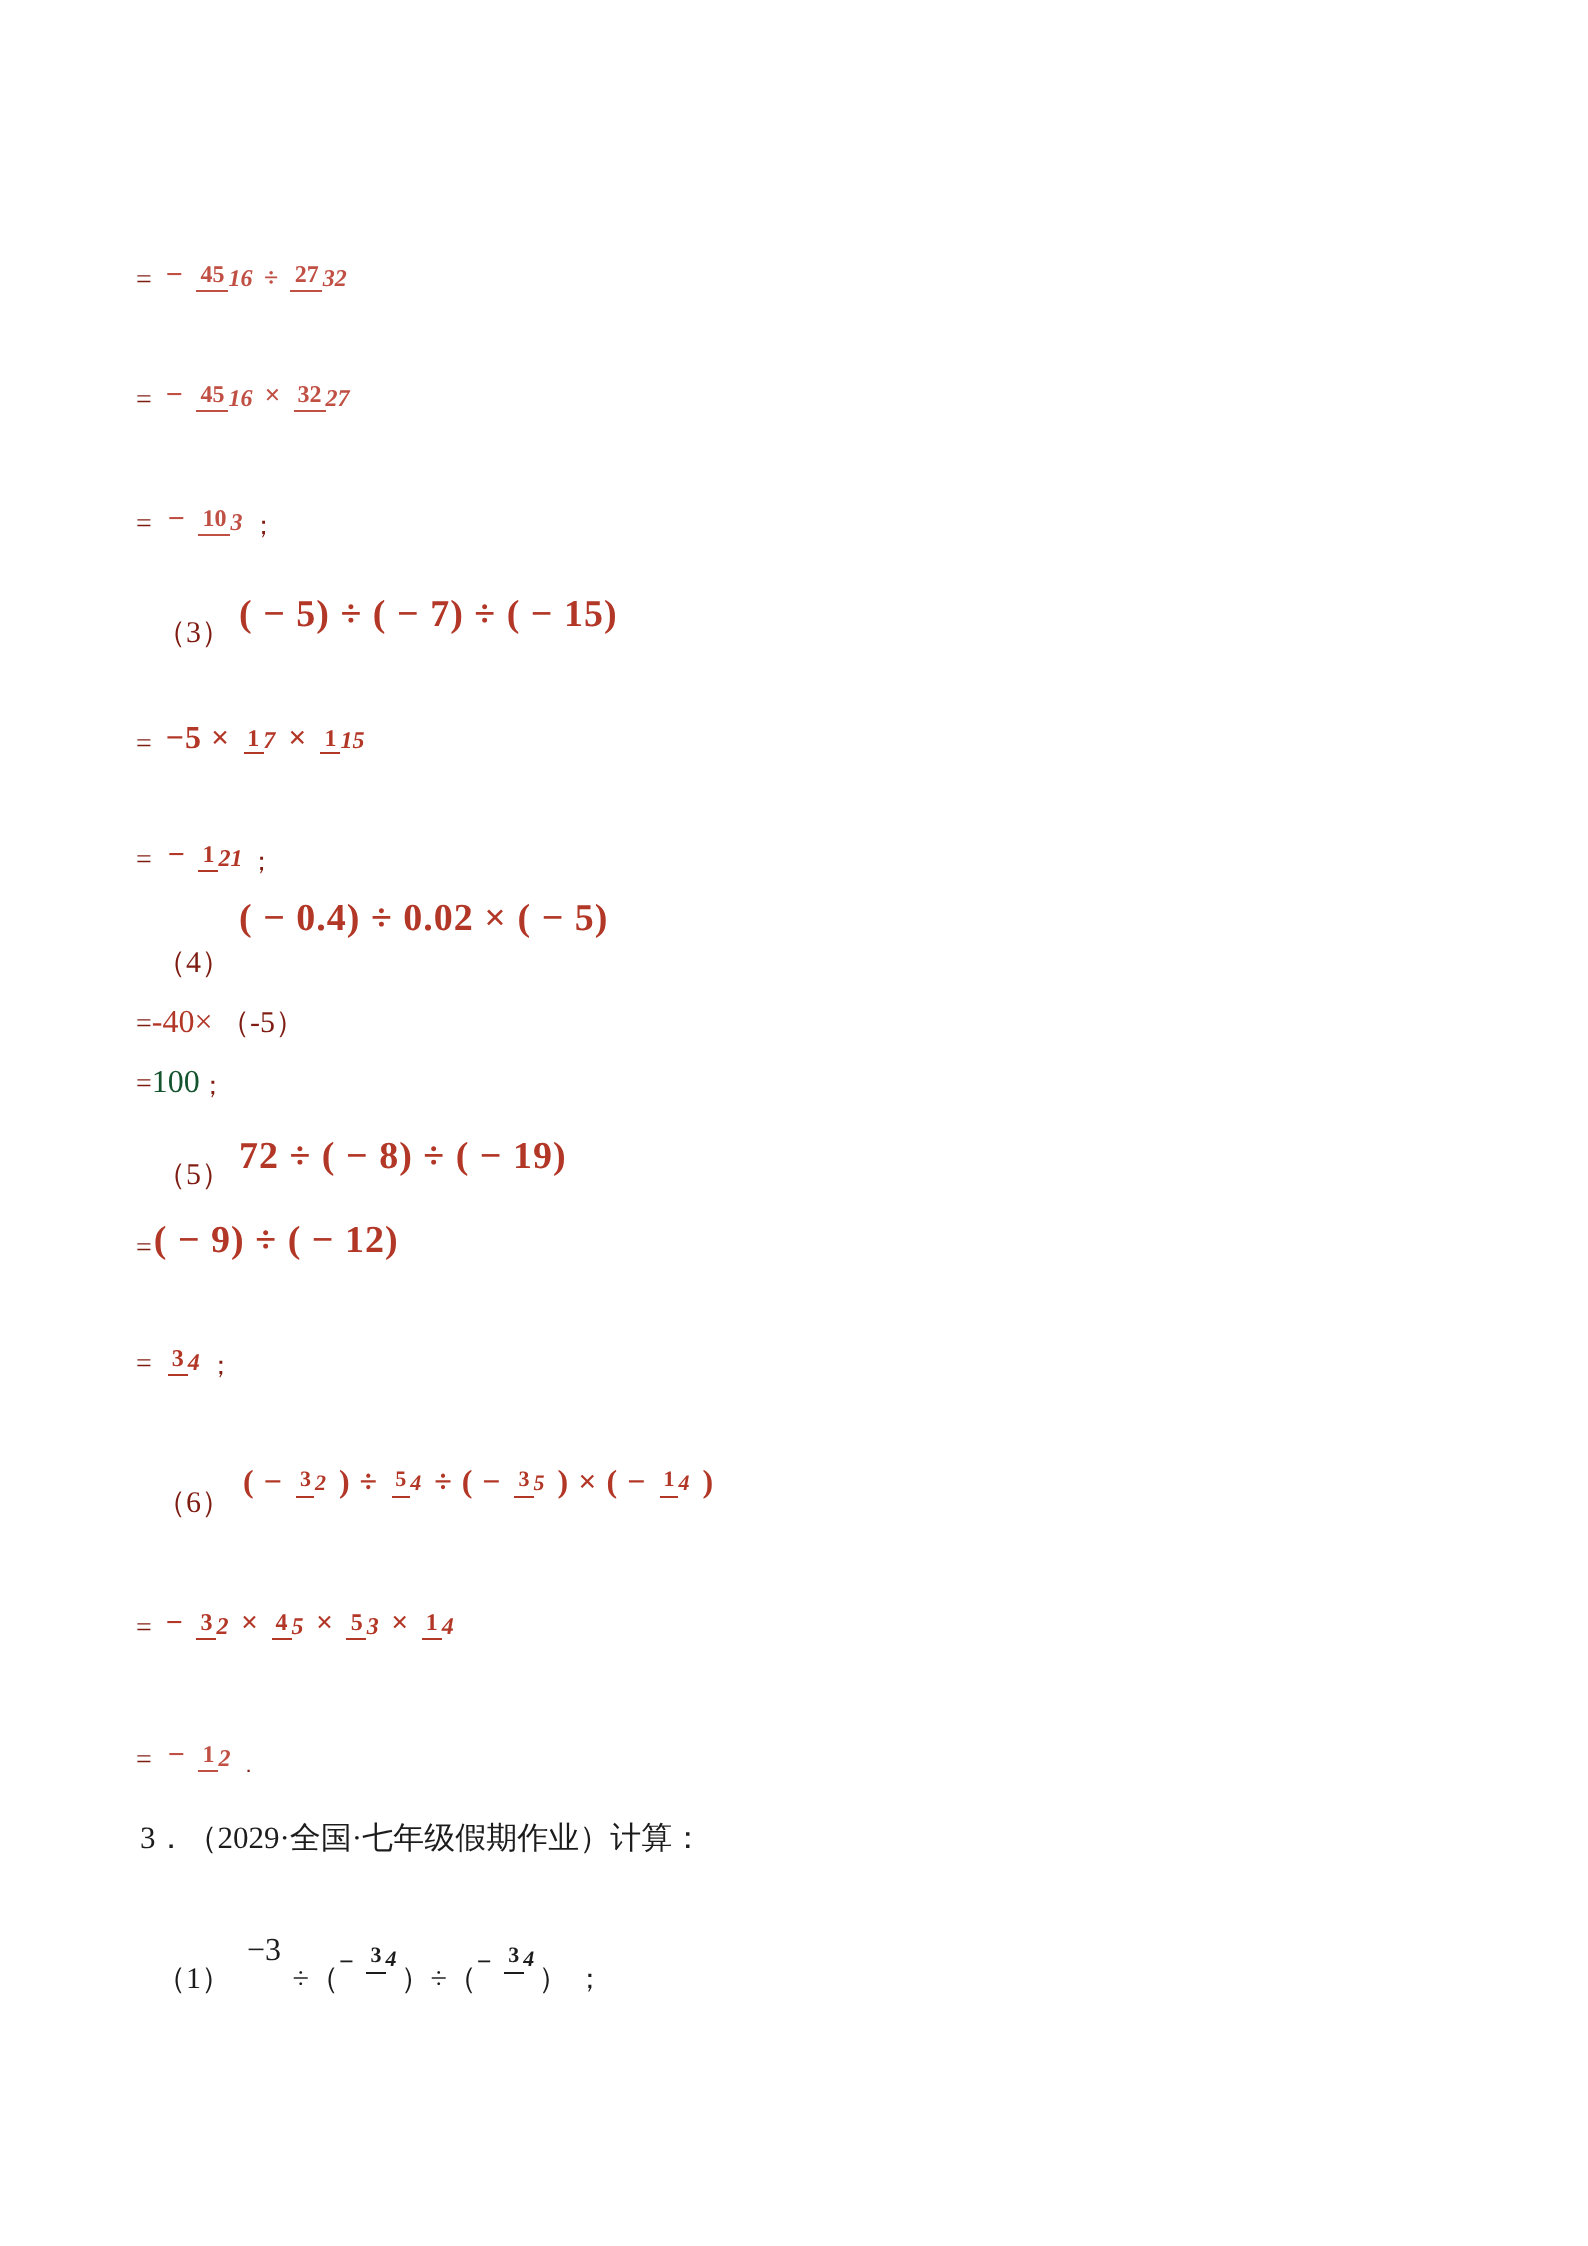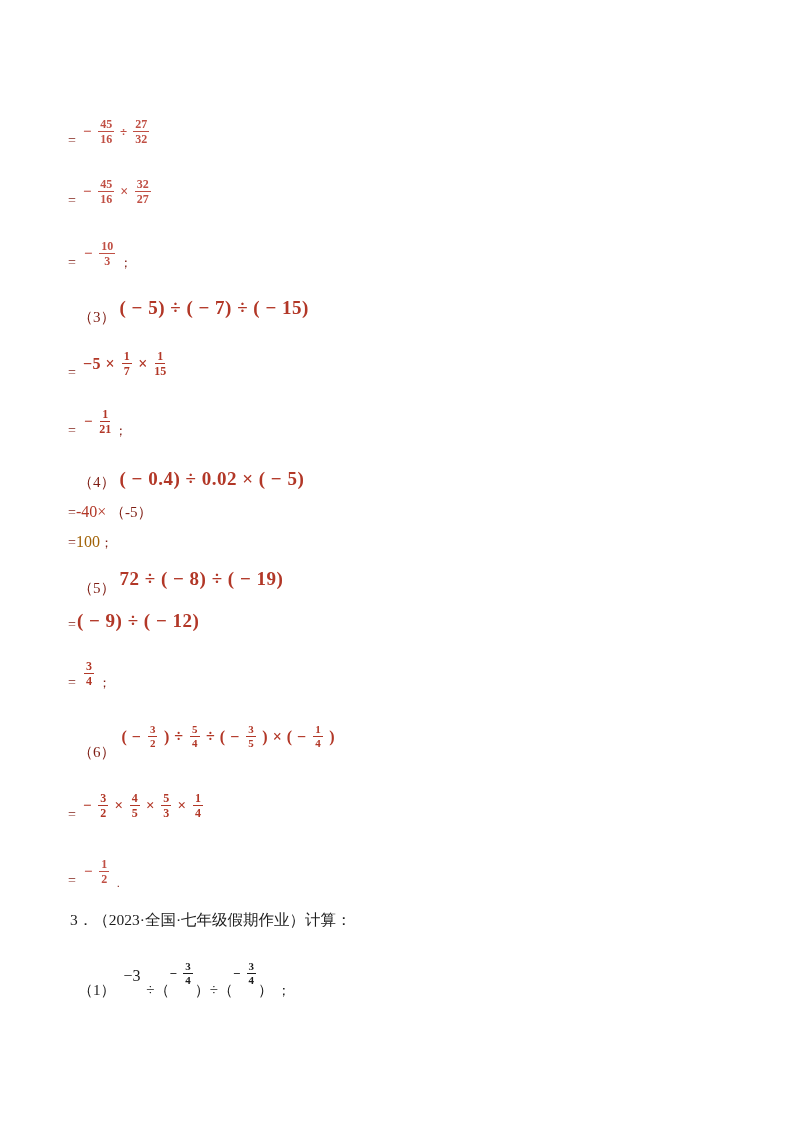--- a/index.html
+++ b/index.html
@@ -23,53 +23,54 @@
     font-family:"Liberation Serif", serif;
   }
   .eq{
     display:inline-flex;
     align-items:center;
     font-family:"Liberation Serif", serif;
   }
   .tok{white-space:pre; letter-spacing:0.5px;}
   .frac{
     display:inline-flex;
-    flex-direction:column;
+    flex-direction:row;
     align-items:center;
     line-height:1.05;
     margin:0 2px;
     font-weight:bold;
   }
   .frac .num{
     display:block;
     border-bottom:1.4px solid currentColor;
     padding:0 2px 1px 2px;
   }
   .frac .den{
     display:block;
     padding-top:1px;
+    font-style:italic;
   }
   .eq .tok{font-weight:bold;}
 </style>
 </head>
 <body>
 
 <div class="page">
   <div id="content">
       <div class="line" style="left: 68px; bottom: 974px;"><span class="sym" style="font-size: 14px; color: rgb(126, 28, 18);">=</span><span class="eq" style="font-size: 15px; color: rgb(192, 79, 68); margin-bottom: 3px; margin-left: 7px;"><span class="tok">− </span><span class="frac" style="font-size: 12px;"><span class="num">45</span><span class="den">16</span></span><span class="tok" style="font-size: 13px;"> ÷ </span><span class="frac" style="font-size: 12px;"><span class="num">27</span><span class="den">32</span></span></span></div>
       <div class="line" style="left: 68px; bottom: 914px;"><span class="sym" style="font-size: 14px; color: rgb(126, 28, 18);">=</span><span class="eq" style="font-size: 15px; color: rgb(192, 79, 68); margin-bottom: 3px; margin-left: 7px;"><span class="tok">− </span><span class="frac" style="font-size: 12px;"><span class="num">45</span><span class="den">16</span></span><span class="tok" style="font-size: 14px;"> × </span><span class="frac" style="font-size: 12px;"><span class="num">32</span><span class="den">27</span></span></span></div>
       <div class="line" style="left: 68px; bottom: 852px;"><span class="sym" style="font-size: 14px; color: rgb(126, 28, 18);">=</span><span class="eq" style="font-size: 15px; color: rgb(192, 79, 68); margin-bottom: 3px; margin-left: 8px;"><span class="tok">− </span><span class="frac" style="font-size: 12px;"><span class="num">10</span><span class="den">3</span></span></span><span class="sym" style="font-size: 13px; color: rgb(126, 28, 18); margin-left: 2px;">；</span></div>
       <div class="line" style="left: 78px; bottom: 797px;"><span class="sym" style="font-size: 15px; color: rgb(126, 28, 18);">（3）</span><span class="eq" style="font-size: 19px; color: rgb(178, 55, 39); margin-bottom: 9px; margin-left: 4px;"><span class="tok">( − 5) ÷ ( − 7) ÷ ( − 15)</span></span></div>
       <div class="line" style="left: 68px; bottom: 742px;"><span class="sym" style="font-size: 14px; color: rgb(126, 28, 18);">=</span><span class="eq" style="font-size: 16px; color: rgb(178, 55, 39); margin-bottom: 3px; margin-left: 7px;"><span class="tok">−5 × </span><span class="frac" style="font-size: 12px;"><span class="num">1</span><span class="den">7</span></span><span class="tok"> × </span><span class="frac" style="font-size: 12px;"><span class="num">1</span><span class="den">15</span></span></span></div>
       <div class="line" style="left: 68px; bottom: 684px;"><span class="sym" style="font-size: 14px; color: rgb(126, 28, 18);">=</span><span class="eq" style="font-size: 15px; color: rgb(178, 55, 39); margin-bottom: 3px; margin-left: 8px;"><span class="tok">− </span><span class="frac" style="font-size: 12px;"><span class="num">1</span><span class="den">21</span></span></span><span class="sym" style="font-size: 13px; color: rgb(126, 28, 18); margin-left: 1px;">；</span></div>
-      <div class="line" style="left: 78px; bottom: 632px;"><span class="sym" style="font-size: 15px; color: rgb(126, 28, 18);">（4）</span><span class="eq" style="font-size: 19px; color: rgb(178, 55, 39); margin-bottom: 3px; margin-left: 4px;"><span class="tok">( − 0.4) ÷ 0.02 × ( − 5)</span></span></div>
+      <div class="line" style="left: 78px; bottom: 632px;"><span class="sym" style="font-size: 15px; color: rgb(126, 28, 18);">（4）</span><span class="eq" style="font-size: 19px; color: rgb(178, 55, 39); margin-bottom: 22px; margin-left: 4px;"><span class="tok">( − 0.4) ÷ 0.02 × ( − 5)</span></span></div>
       <div class="line" style="left: 68px; bottom: 602px;"><span class="sym" style="font-size: 14px; color: rgb(126, 28, 18);">=</span><span class="sym" style="font-size: 16px; color: rgb(178, 55, 39);">-40×</span><span class="sym" style="font-size: 15px; color: rgb(126, 28, 18);"> （-5）</span></div>
-      <div class="line" style="left: 68px; bottom: 572px;"><span class="sym" style="font-size: 14px; color: rgb(126, 28, 18);">=</span><span class="sym" style="font-size: 16px; color: #a16207;">100</span><span class="sym" style="font-size: 13px; color: rgb(126, 28, 18);">；</span></div>
+      <div class="line" style="left: 68px; bottom: 572px;"><span class="sym" style="font-size: 14px; color: rgb(126, 28, 18);">=</span><span class="sym" style="font-size: 16px; color: #14532d;">100</span><span class="sym" style="font-size: 13px; color: rgb(126, 28, 18);">；</span></div>
       <div class="line" style="left: 78px; bottom: 526px;"><span class="sym" style="font-size: 15px; color: rgb(126, 28, 18);">（5）</span><span class="eq" style="font-size: 19px; color: rgb(178, 55, 39); margin-bottom: 9px; margin-left: 4px;"><span class="tok">72 ÷ ( − 8) ÷ ( − 19)</span></span></div>
       <div class="line" style="left: 68px; bottom: 490px;"><span class="sym" style="font-size: 14px; color: rgb(126, 28, 18);">=</span><span class="eq" style="font-size: 19px; color: rgb(178, 55, 39); margin-bottom: 3px; margin-left: 1px;"><span class="tok">( − 9) ÷ ( − 12)</span></span></div>
       <div class="line" style="left: 68px; bottom: 432px;"><span class="sym" style="font-size: 14px; color: rgb(126, 28, 18);">=</span><span class="eq" style="font-size: 15px; color: rgb(178, 55, 39); margin-bottom: 3px; margin-left: 6px;"><span class="frac" style="font-size: 12px;"><span class="num">3</span><span class="den">4</span></span></span><span class="sym" style="font-size: 13px; color: rgb(126, 28, 18); margin-left: 2px;">；</span></div>
       <div class="line" style="left: 78px; bottom: 362px;"><span class="sym" style="font-size: 15px; color: rgb(126, 28, 18);">（6）</span><span class="eq" style="font-size: 16px; color: rgb(178, 55, 39); margin-bottom: 11px; margin-left: 6px;"><span class="tok">( − </span><span class="frac" style="font-size: 11px;"><span class="num">3</span><span class="den">2</span></span><span class="tok"> ) ÷ </span><span class="frac" style="font-size: 11px;"><span class="num">5</span><span class="den">4</span></span><span class="tok"> ÷ ( − </span><span class="frac" style="font-size: 11px;"><span class="num">3</span><span class="den">5</span></span><span class="tok"> ) × ( − </span><span class="frac" style="font-size: 11px;"><span class="num">1</span><span class="den">4</span></span><span class="tok"> )</span></span></div>
       <div class="line" style="left: 68px; bottom: 300px;"><span class="sym" style="font-size: 14px; color: rgb(126, 28, 18);">=</span><span class="eq" style="font-size: 15px; color: rgb(178, 55, 39); margin-bottom: 3px; margin-left: 7px;"><span class="tok">− </span><span class="frac" style="font-size: 12px;"><span class="num">3</span><span class="den">2</span></span><span class="tok"> × </span><span class="frac" style="font-size: 12px;"><span class="num">4</span><span class="den">5</span></span><span class="tok"> × </span><span class="frac" style="font-size: 12px;"><span class="num">5</span><span class="den">3</span></span><span class="tok"> × </span><span class="frac" style="font-size: 12px;"><span class="num">1</span><span class="den">4</span></span></span></div>
       <div class="line" style="left: 68px; bottom: 234px;"><span class="sym" style="font-size: 14px; color: rgb(126, 28, 18);">=</span><span class="eq" style="font-size: 15px; color: rgb(192, 79, 68); margin-bottom: 3px; margin-left: 8px;"><span class="tok">− </span><span class="frac" style="font-size: 12px;"><span class="num">1</span><span class="den">2</span></span></span><span class="sym" style="font-size: 10px; color: rgb(126, 28, 18); margin-left: 2px;">．</span></div>
-      <div class="line" style="left: 70px; bottom: 194px;"><span class="sym" style="font-size: 15.5px; color: rgb(28, 28, 28);">3．（2023·全国·七年级假期作业）计算：</span></div>
+      <div class="line" style="left: 70px; bottom: 194px;"><span class="sym" style="font-size: 15.5px; color: rgb(28, 28, 28);">3．（2029·全国·七年级假期作业）计算：</span></div>
       <div class="line" style="left: 78px; bottom: 124px;"><span class="sym" style="font-size: 15px; color: rgb(28, 28, 28);">（1）</span><span class="sym" style="font-size: 16px; color: rgb(28, 28, 28); margin-bottom: 14px; margin-left: 8px;">−3</span><span class="sym" style="font-size: 15px; color: rgb(28, 28, 28); margin-left: 2px;"> ÷（</span><span class="eq" style="font-size: 13px; color: rgb(28, 28, 28); margin-bottom: 12px;"><span class="tok">− </span><span class="frac" style="font-size: 11px;"><span class="num">3</span><span class="den">4</span></span></span><span class="sym" style="font-size: 15px; color: rgb(28, 28, 28);">）÷（</span><span class="eq" style="font-size: 13px; color: rgb(28, 28, 28); margin-bottom: 12px;"><span class="tok">− </span><span class="frac" style="font-size: 11px;"><span class="num">3</span><span class="den">4</span></span></span><span class="sym" style="font-size: 15px; color: rgb(28, 28, 28);">） </span><span class="sym" style="font-size: 14px; color: rgb(28, 28, 28);">；</span></div>
     </div>
 </div>
 
 </body></html>

